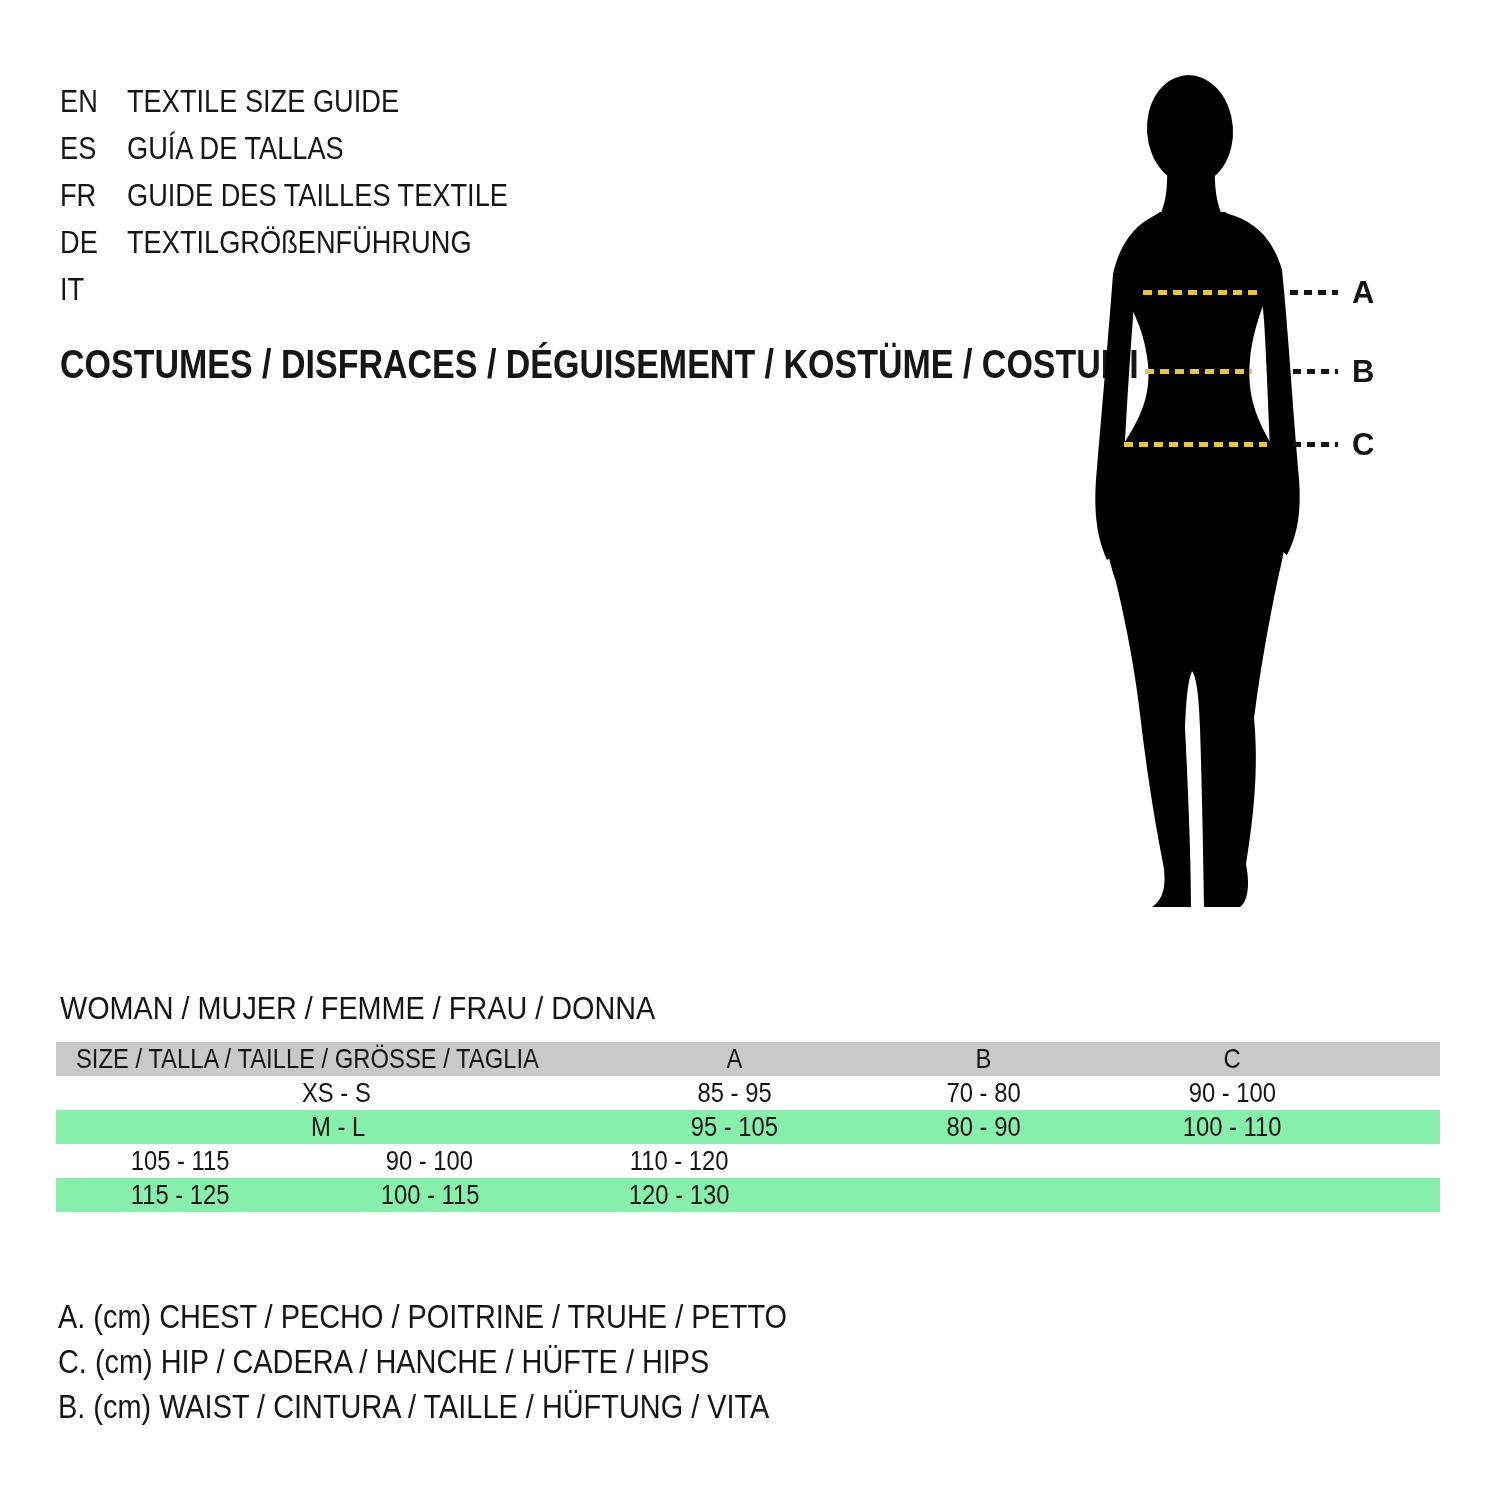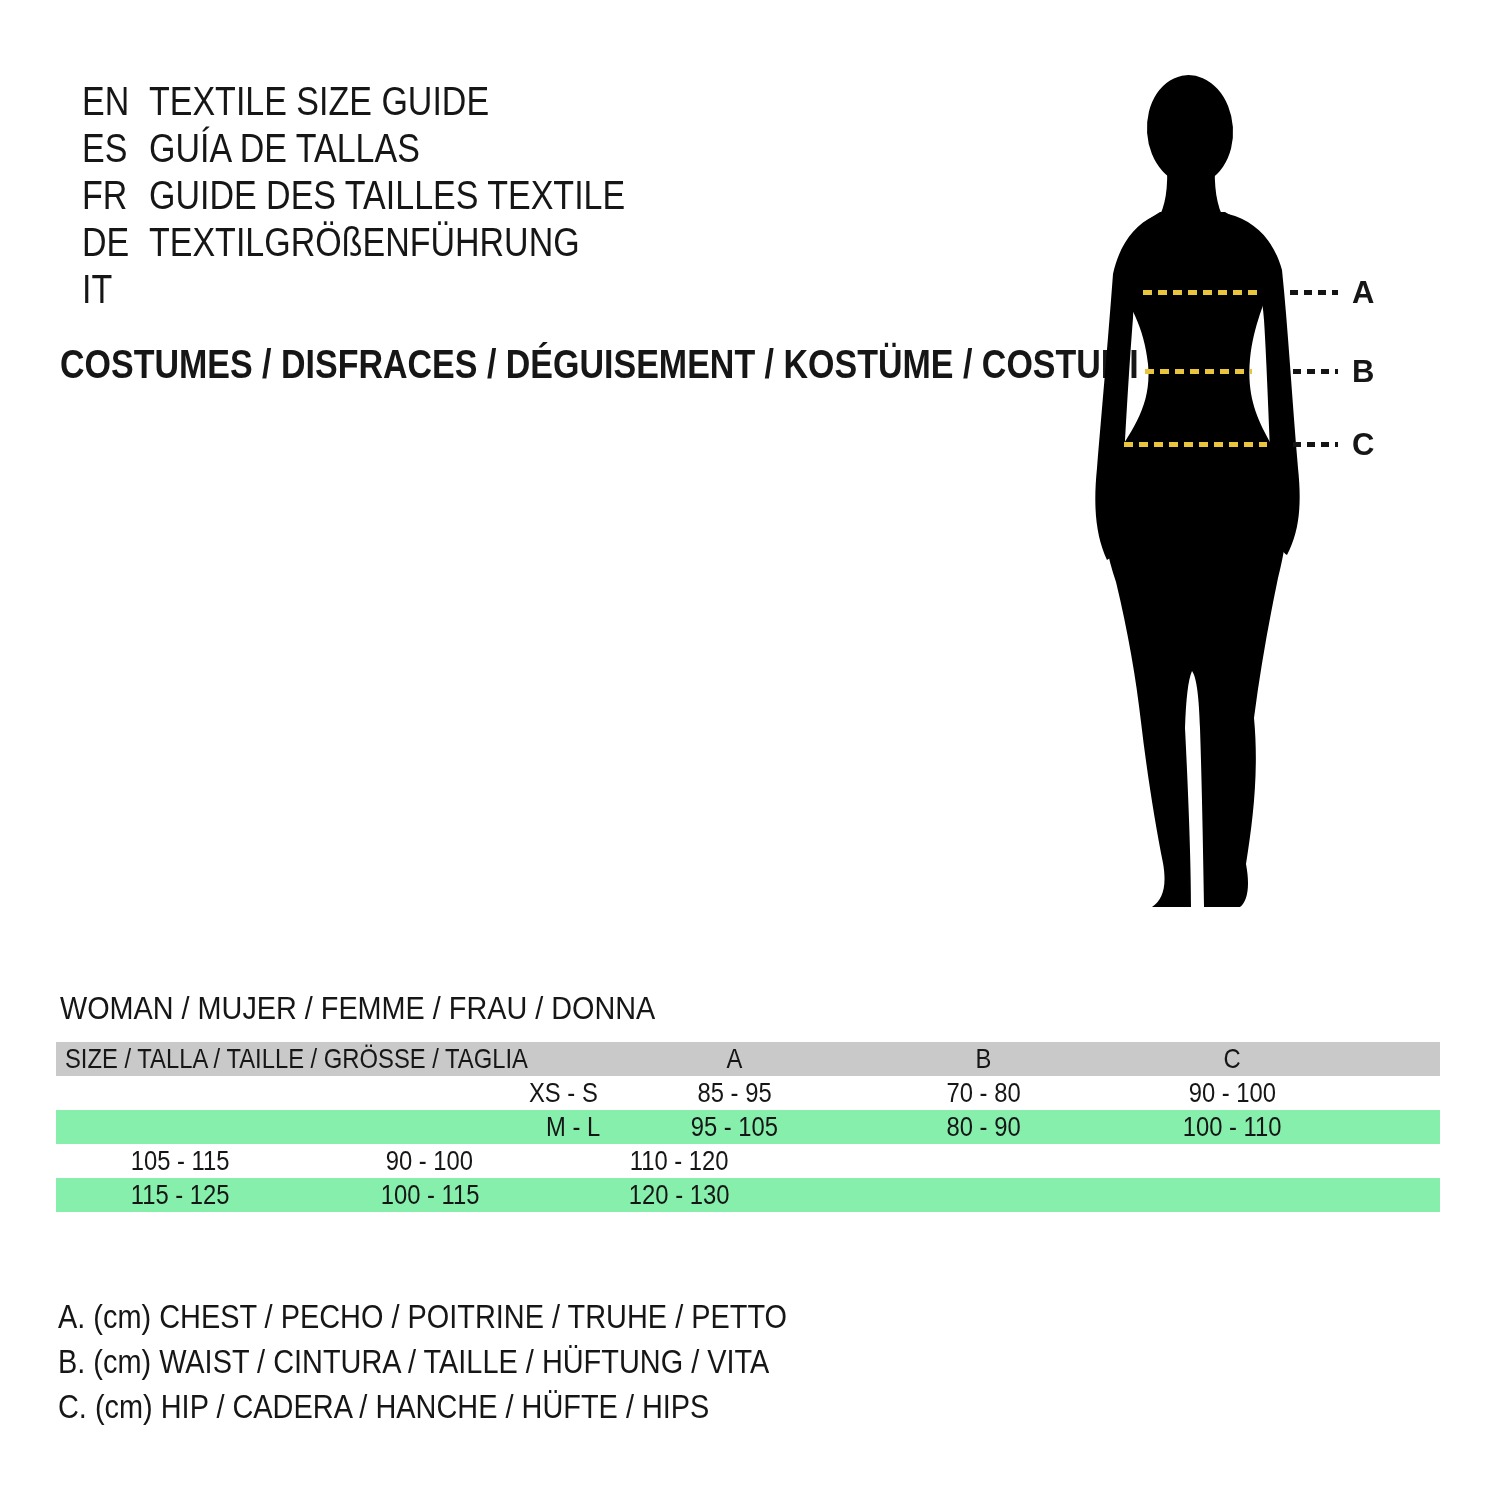--- a/index.html
+++ b/index.html
@@ -6,40 +6,40 @@
   body{
     width:1501px;height:1500px;position:relative;background:#ffffff;
     font-family:"Liberation Sans", sans-serif;color:#161616;overflow:hidden;
     -webkit-font-smoothing:antialiased;
   }
   .abs{position:absolute;}
   .cond{display:inline-block;transform:scaleX(.85);transform-origin:0 50%;white-space:nowrap;}
   .cond-c{display:inline-block;transform:scaleX(.85);transform-origin:50% 50%;white-space:nowrap;}
 
   
-  .lang-block{left:60px;top:78px;font-size:40px;line-height:47px;margin-left:22px;}
+  .lang-block{left:60px;top:78px;font-size:32px;line-height:47px;}
   .lang-row{display:flex;}
   .lang-code{width:67px;flex:0 0 67px;}
 
   
   .costumes{left:60px;top:342px;font-size:40px;line-height:44px;font-weight:bold;}
 
   
   .fig-svg{left:1040px;top:66px;}
   .dash-y{height:5px;background:repeating-linear-gradient(90deg,#e9c53b 0 9px,rgba(0,0,0,0) 9px 15px);}
   .dash-b{height:5px;background:repeating-linear-gradient(90deg,#141414 0 8px,rgba(0,0,0,0) 8px 14px);}
   .fig-label{font-size:31px;font-weight:bold;line-height:30px;}
 
   
   .woman-title{left:60px;top:990px;font-size:32px;line-height:36px;}
   .size-table{left:56px;top:1042px;width:1384px;font-size:28px;}
   .t-row{display:flex;height:34px;line-height:34px;align-items:center;}
   .t-head{background:#c9c9c9;}
   .t-alt{background:#86efac;}
-  .col-size{width:40%;padding-left:8px;box-sizing:border-box;text-align:right;}
+  .col-size{width:40%;padding-left:20px;box-sizing:border-box;text-align:center;}
   .col-a,.col-b,.col-c{width:18%;text-align:center;}
   .col-sp{width:6%;}
 
   
   .legend{left:58px;top:1294px;font-size:34px;line-height:45px;}
 </style>
 </head>
 <body>
 
 <div class="abs lang-block">
@@ -168,15 +168,15 @@
   <div class="t-row t-alt">
     <div class="col-a"><span class="cond-c">115 - 125</span></div>
     <div class="col-b"><span class="cond-c">100 - 115</span></div>
     <div class="col-c"><span class="cond-c">120 - 130</span></div>
     <div class="col-sp"></div>
   </div>
 </div>
 
 <div class="abs legend">
   <div><span class="cond">A. (cm) CHEST / PECHO / POITRINE / TRUHE / PETTO</span></div>
+  <div><span class="cond">C. (cm) HIP / CADERA / HANCHE / HÜFTE / HIPS</span></div>
   <div><span class="cond">B. (cm) WAIST / CINTURA / TAILLE / HÜFTUNG / VITA</span></div>
-  <div><span class="cond">C. (cm) HIP / CADERA / HANCHE / HÜFTE / HIPS</span></div>
 </div>
 
 </body></html>

